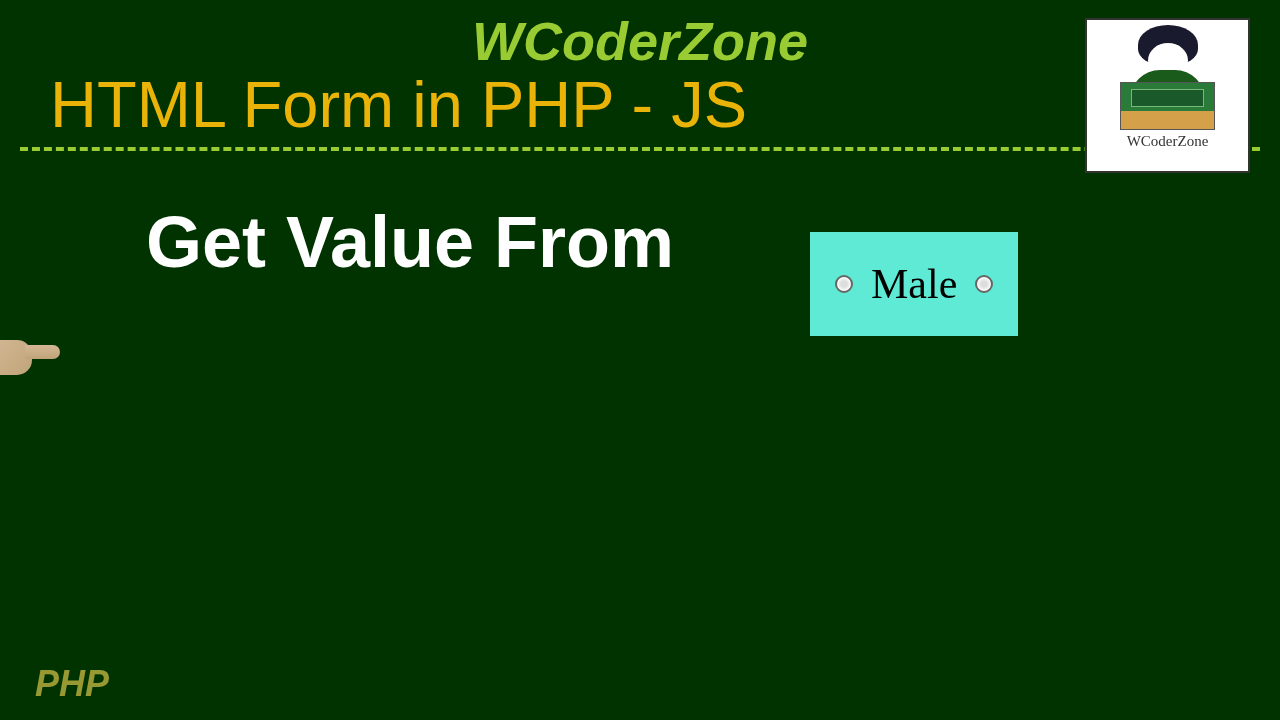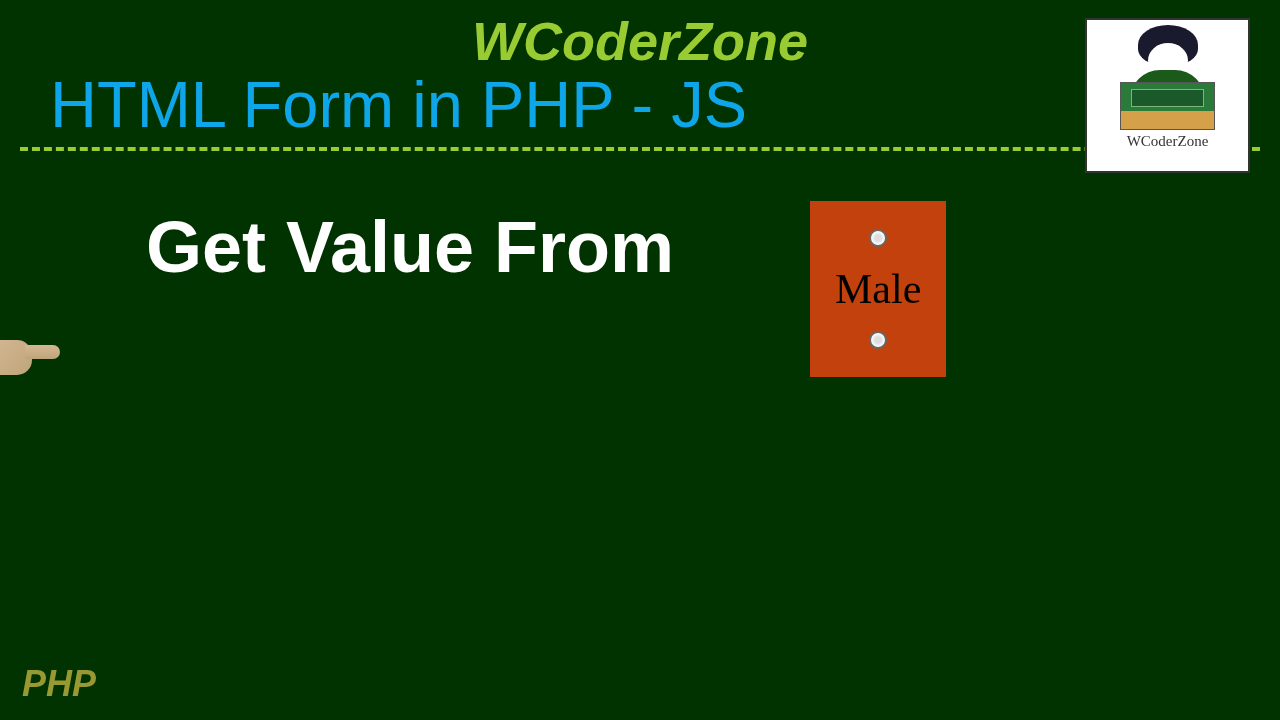--- a/index.html
+++ b/index.html
@@ -16,21 +16,21 @@
       padding-top: 10px;
     }
     .brand-title {
       color: #99cc33;
       font-size: 54px;
       font-weight: bold;
       font-style: italic;
       font-family: Arial, sans-serif;
     }
     .subtitle {
-      color: #0ea5e9;
+      color: #eab308;
       font-size: 65px;
       font-weight: normal;
       font-family: Arial, sans-serif;
       padding-left: 50px;
       text-align: left;
       margin-top: -5px;
     }
     .divider {
       border: none;
       border-top: 4px dashed #99cc33;
@@ -45,30 +45,29 @@
     .topic-title {
       color: #ffffff;
       font-size: 72px;
       font-weight: bold;
       font-family: Arial, sans-serif;
       line-height: 1.15;
       text-align: center;
       width: 720px;
     }
     .radio-example {
-      background: #c2410c;
+      background: #5eead4;
       padding: 28px 25px;
       margin-left: 40px;
       display: flex;
       align-items: center;
       gap: 18px;
       font-family: 'Times New Roman', serif;
       font-size: 42px;
       color: #000000;
-      flex-direction: column;
     }
     .radio-circle {
       width: 18px;
       height: 18px;
       border: 2px solid #666;
       border-radius: 50%;
       display: inline-block;
       background: radial-gradient(circle, #ddd 30%, #fff 70%);
     }
     .logo {
@@ -161,21 +160,21 @@
       height: 14px;
       background: linear-gradient(180deg, #d4b896, #c0a478);
       border-radius: 0 8px 8px 0;
       position: absolute;
       left: 35px;
       top: 15px;
     }
     .footer-label {
       position: absolute;
       bottom: 15px;
-      left: 22px;
+      left: 35px;
       color: #999933;
       font-size: 36px;
       font-style: italic;
       font-weight: bold;
       font-family: Arial, sans-serif;
     }
   </style>
 </head>
 <body>
 

